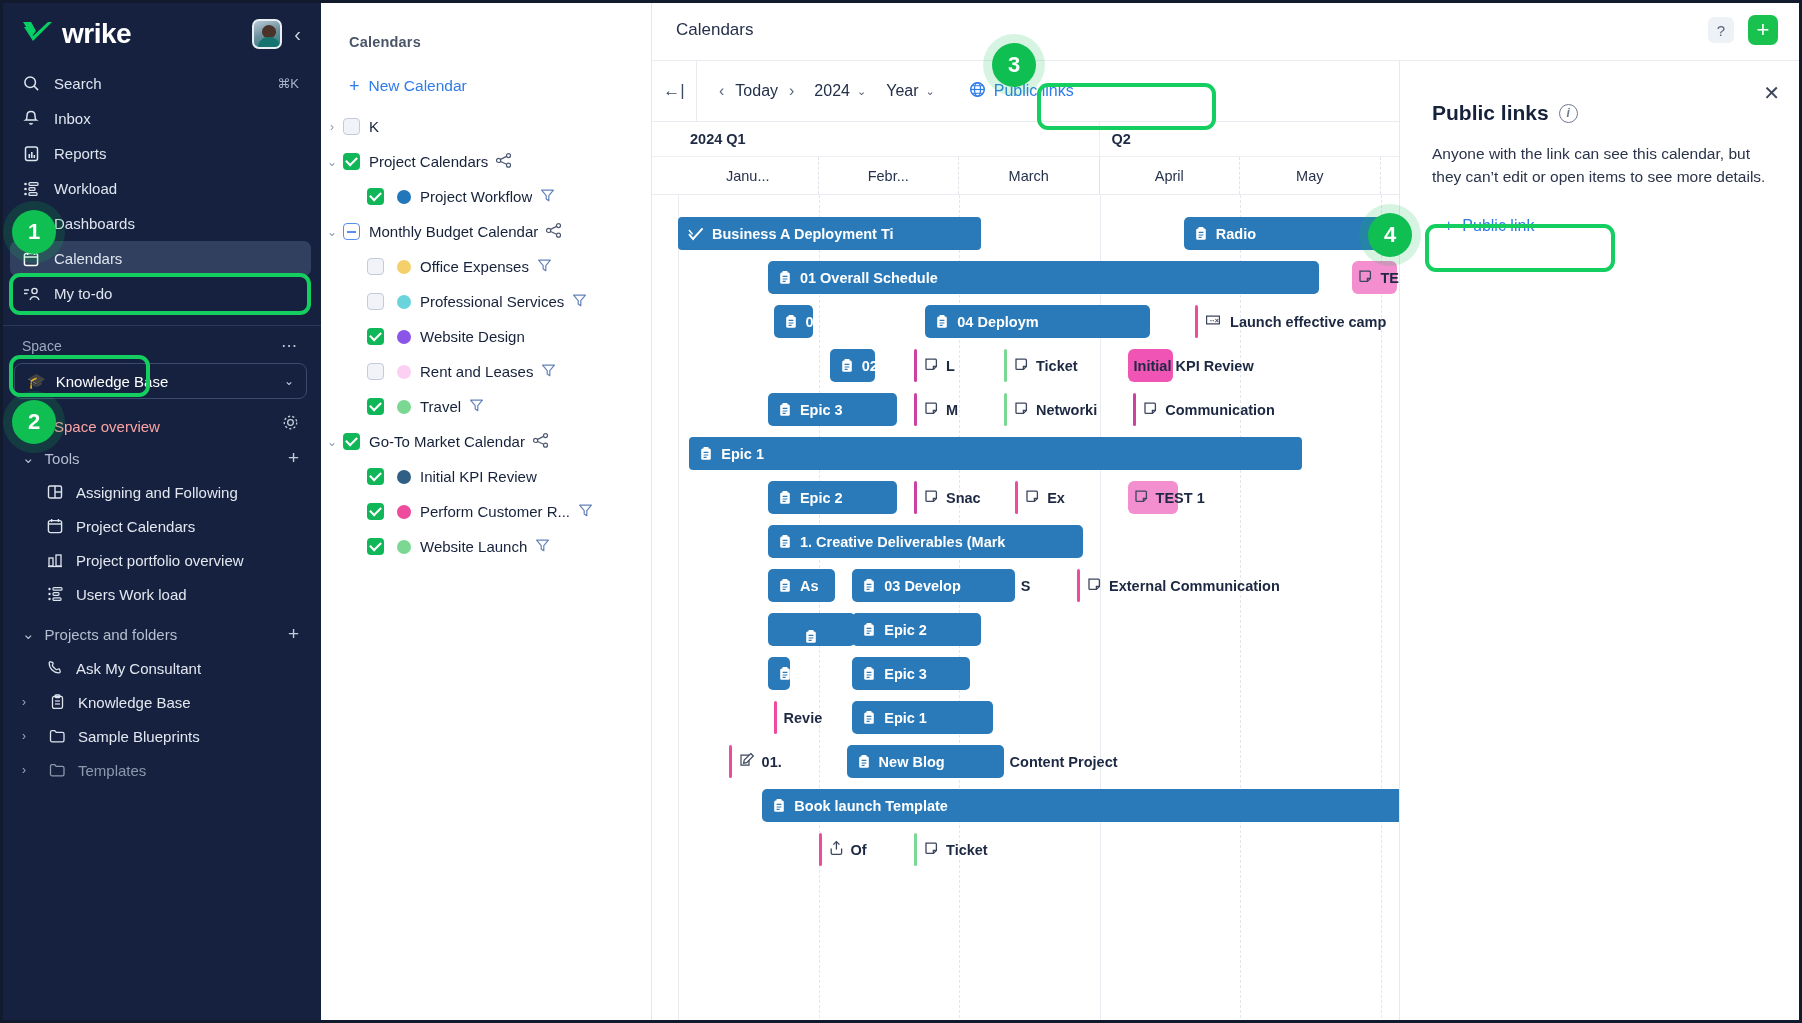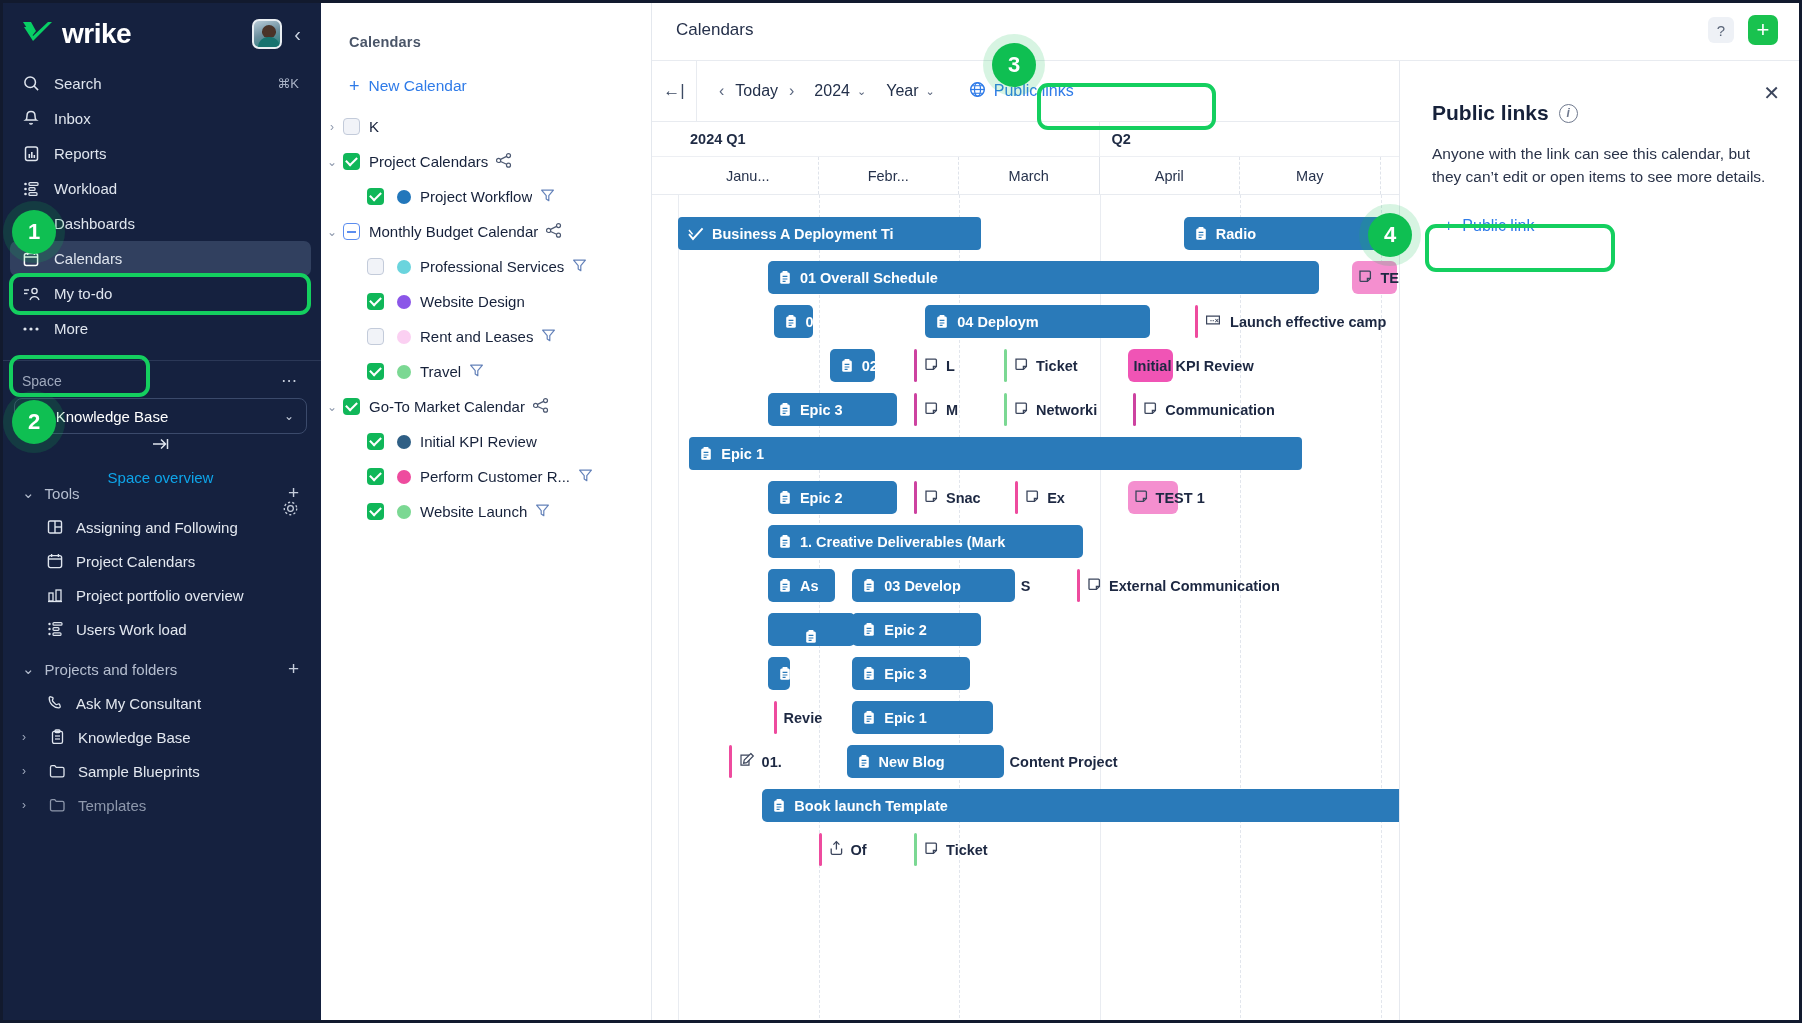--- a/index.html
+++ b/index.html
@@ -48,22 +48,22 @@
   .space-hdr .dots { margin-left: auto; letter-spacing: 2px; font-size: 16px; color: #c3cbd9; cursor: pointer; }
 
   .space-select {
     margin: 2px 14px 2px 14px; height: 36px; border: 1px solid #3b4a6b; border-radius: 8px;
     display: flex; align-items: center; padding: 0 12px; gap: 10px; font-size: 15px; color: #ffffff; cursor: pointer;
   }
   .space-select .cap { font-size: 15px; }
   .space-select .chev { margin-left: auto; color: #c5cddb; font-size: 12px; }
 
   .nav-row {
-    display: flex; align-items: center; gap: 14px; height: 34px;
-    padding: 0 22px; font-size: 15px; color: #0ea5e9; cursor: pointer; flex-direction: column;
+    display: flex; align-items: flex-end; gap: 14px; height: 34px;
+    padding: 0 22px; font-size: 15px; color: #fca5a5; cursor: pointer;
   }
   .nav-row .tail { margin-left: auto; color: #c5cddb; font-size: 16px; }
   .group-row {
     display: flex; align-items: center; gap: 10px; height: 34px; padding: 0 22px;
     font-size: 15px; color: #b6bfd0; cursor: pointer; margin-top: 6px;
   }
   .group-row .tail { margin-left: auto; font-size: 19px; color: #c5cddb; }
   .sub-row {
     display: flex; align-items: center; gap: 12px; height: 34px; padding: 0 22px 0 46px;
     font-size: 15px; color: #e3e8f0; cursor: pointer;
@@ -257,30 +257,20 @@
         <span class="ico">
             <svg width="17" height="16" viewBox="0 0 17 16">
               <line x1="1" y1="4" x2="6" y2="4" stroke="#dfe5ee" stroke-width="1.4"></line>
               <line x1="1" y1="7.5" x2="4.5" y2="7.5" stroke="#dfe5ee" stroke-width="1.4"></line>
               <circle cx="11.5" cy="5" r="2.6" fill="none" stroke="#dfe5ee" stroke-width="1.4"></circle>
               <path d="M7 14c.7-2.3 2.4-3.4 4.5-3.4S15.3 11.7 16 14" fill="none" stroke="#dfe5ee" stroke-width="1.4"></path>
             </svg>
           </span>
         <span>My to-do</span>
       </div>
-      <div class="nav-item">
-        <span class="ico">
-            <svg width="18" height="6" viewBox="0 0 18 6">
-              <circle cx="3" cy="3" r="1.6" fill="#dfe5ee"></circle>
-              <circle cx="9" cy="3" r="1.6" fill="#dfe5ee"></circle>
-              <circle cx="15" cy="3" r="1.6" fill="#dfe5ee"></circle>
-            </svg>
-          </span>
-        <span>More</span>
-      </div>
     </div>
 
     <div class="nav-sep"></div>
 
     <div class="space-hdr">
       <span>Space</span>
       <span class="dots">⋯</span>
     </div>
 
     <div class="space-select">
@@ -435,20 +425,28 @@
           <span class="share"><svg width="16" height="15" viewBox="0 0 16 15">
               <circle cx="12.5" cy="2.6" r="2" fill="none" stroke="#44516b" stroke-width="1.2"></circle>
               <circle cx="12.5" cy="12.2" r="2" fill="none" stroke="#44516b" stroke-width="1.2"></circle>
               <circle cx="2.6" cy="7.4" r="2.1" fill="none" stroke="#44516b" stroke-width="1.2"></circle>
               <line x1="4.6" y1="6.4" x2="10.6" y2="3.4" stroke="#44516b" stroke-width="1.2"></line>
               <line x1="4.6" y1="8.5" x2="10.6" y2="11.3" stroke="#44516b" stroke-width="1.2"></line>
             </svg></span>
         </div>
         <div class="cal-row child">
           <span class="cb off"></span>
+          <span class="dot" style="background:#f4d06a"></span>
+          <span class="lbl">Office Expenses</span>
+          <span class="filt"><svg width="15" height="15" viewBox="0 0 15 15">
+              <path d="M1.6 2.2h11.8L8.8 7.6v5.1L6.2 11V7.6z" fill="none" stroke="#5b7bb5" stroke-width="1.2" stroke-linejoin="round"></path>
+            </svg></span>
+        </div>
+        <div class="cal-row child">
+          <span class="cb off"></span>
           <span class="dot" style="background:#6ad4dd"></span>
           <span class="lbl">Professional Services</span>
           <span class="filt"><svg width="15" height="15" viewBox="0 0 15 15">
               <path d="M1.6 2.2h11.8L8.8 7.6v5.1L6.2 11V7.6z" fill="none" stroke="#5b7bb5" stroke-width="1.2" stroke-linejoin="round"></path>
             </svg></span>
         </div>
         <div class="cal-row child">
           <span class="cb on"></span>
           <span class="dot" style="background:#8b56e8"></span>
           <span class="lbl">Website Design</span>

